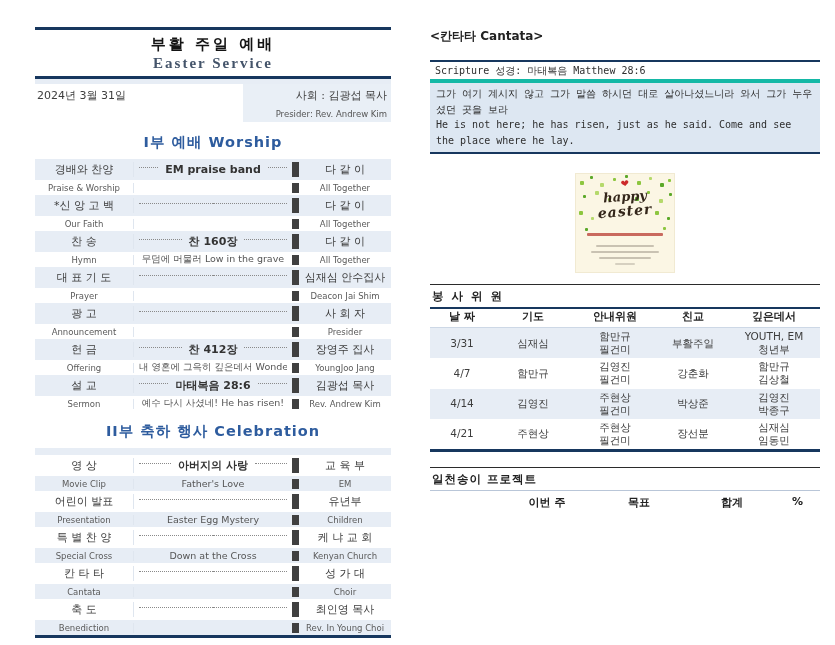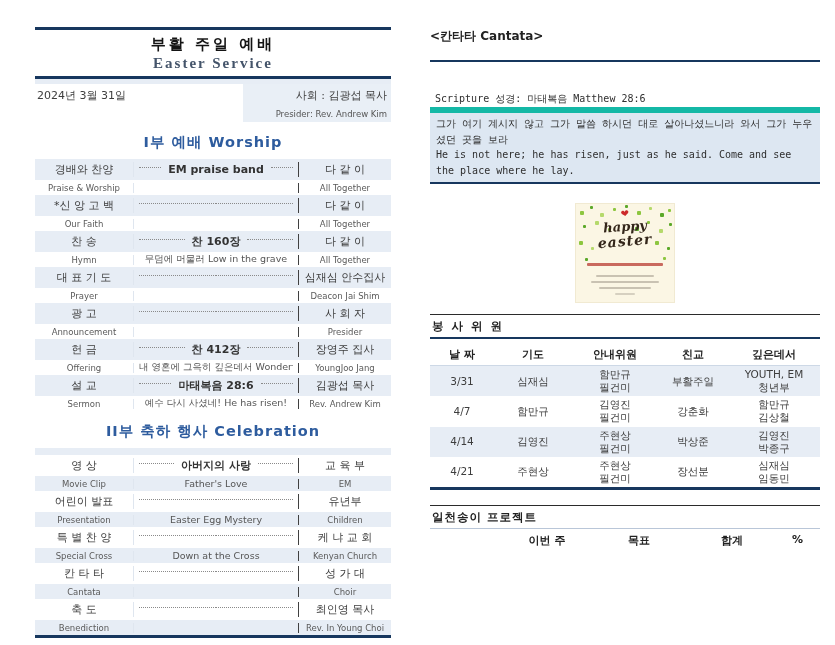--- a/index.html
+++ b/index.html
@@ -21,56 +21,56 @@
   .date-right{width:140px;background:#e9eff6;text-align:right;padding:4px 4px 3px;font-size:11px;color:#3d3d3d;}
   .date-right.en{font-size:8.5px;color:#555;padding:3px 4px;}
   .sec-heading{color:#2e5c9e;font-weight:bold;font-size:14.5px;text-align:center;margin:11px 0 7px;letter-spacing:1px;}
   .lead-band{height:7px;background:#e7edf5;}
   .row-ko{display:flex;align-items:center;height:21px;}
   .row-en{display:flex;align-items:center;height:15px;}
   .s1 .row-ko{background:#e7edf5;}
   .s2 .row-en{background:#e7edf5;}
   .cell-l{width:98px;text-align:center;border-right:1px solid #dfe6ef;}
   .cell-m{flex:1;display:flex;align-items:center;padding:0 5px;min-width:0;}
-  .cell-r{width:92px;text-align:center;border-left:1px solid #404040;}
+  .cell-r{width:92px;text-align:center;border-left:7px solid #404040;}
   .row-ko .cell-l,.row-ko .cell-r{font-size:11px;color:#3d3d3d;}
   .row-en .cell-l,.row-en .cell-r{font-size:8.5px;color:#5a5a5a;}
   .dots{flex:1;border-bottom:1.5px dotted #8a8a8a;height:0;transform:translateY(-2px);}
   .mid-bold{font-size:11px;font-weight:bold;color:#333;padding:0 7px;white-space:nowrap;}
   .mid-sub{flex:1;text-align:center;font-size:9.5px;color:#555;white-space:nowrap;overflow:hidden;}
   .wtable-end{border-bottom:3px solid #17375e;}
 
   
   .cantata-h{font-weight:bold;font-size:12px;color:#222;margin-bottom:5px;}
   .cl{font-size:11px;line-height:1.42;color:#3a3a3a;white-space:pre-wrap;}
 
   .scripture{margin-top:15px;border-top:2.5px solid #17375e;border-bottom:2.5px solid #17375e;
     font-family:"DejaVu Sans Mono","Liberation Mono",monospace;}
-  .scr-head{background:#fff;font-size:10px;color:#2f2f2f;padding:2px 5px 1px;border-bottom:6px solid #14b8a6;margin-top:28px;}
+  .scr-head{background:#fff;font-size:10px;color:#2f2f2f;padding:2px 5px 1px;border-bottom:4px solid #14b8a6;}
   .scr-body{background:#dde7f2;padding:3px 6px 4px;font-size:10px;line-height:1.55;color:#2f2f2f;}
 
   .card{width:100px;height:100px;background:#fbf6e4;margin:19px auto 0;position:relative;box-shadow:0 0 0 1px #f1ead2 inset;}
   .card svg{position:absolute;left:0;top:0;}
   .card-heart{position:absolute;left:50%;top:6px;transform:translateX(-50%) rotate(-8deg);color:#cc2a2a;font-size:10px;line-height:1;}
   .card-txt{position:absolute;width:100%;text-align:center;font-family:"DejaVu Serif","Liberation Serif",serif;
     font-style:italic;font-weight:bold;color:#33261a;}
   .card-txt.t1{top:16px;font-size:13px;transform:rotate(-4deg);}
   .card-txt.t2{top:30px;font-size:14px;transform:rotate(-5deg);letter-spacing:1px;}
   .card-line{position:absolute;left:50%;transform:translateX(-50%);border-radius:1px;}
   .cap-red{top:60px;width:76px;height:3px;background:#c96a5e;}
   .fine1{top:72px;width:58px;height:2px;background:#c9c2b2;}
   .fine2{top:78px;width:68px;height:2px;background:#c9c2b2;}
   .fine3{top:84px;width:52px;height:2px;background:#c9c2b2;}
   .fine4{top:90px;width:20px;height:2px;background:#d6d0c0;}
 
   .vol{margin-top:11px;}
   .vol-title{border-top:1.5px solid #2b2b2b;font-weight:bold;font-size:11.5px;color:#222;
     padding:4px 2px 3px;border-bottom:2.5px solid #17375e;letter-spacing:2px;}
   .vhead{display:flex;font-weight:bold;font-size:11px;color:#222;text-align:center;border-bottom:1px solid #cdd8e6;}
-  .vhead>div{padding:8px 0 3px;}
+  .vhead>div{padding:0 0 3px;}
   .vrow{display:flex;font-size:10.5px;color:#3d3d3d;text-align:center;}
   .vrow>div{padding:2px 0;line-height:1.25;display:flex;flex-direction:column;justify-content:center;}
   .vbody .vrow:nth-child(odd){background:#e7edf5;}
   .vc1{width:64px;}.vc2{width:78px;}.vc3{width:86px;}.vc4{width:70px;}.vc5{flex:1;}
   .vol-end{border-bottom:3px solid #17375e;}
 
   .proj{margin-top:15px;}
   .proj-title{border-top:1.5px solid #2b2b2b;font-weight:bold;font-size:11.5px;color:#222;
     padding:4px 2px 3px;border-bottom:1px solid #b9c6d8;letter-spacing:1px;}
   .phead{display:flex;font-weight:bold;font-size:11px;color:#222;text-align:center;}

